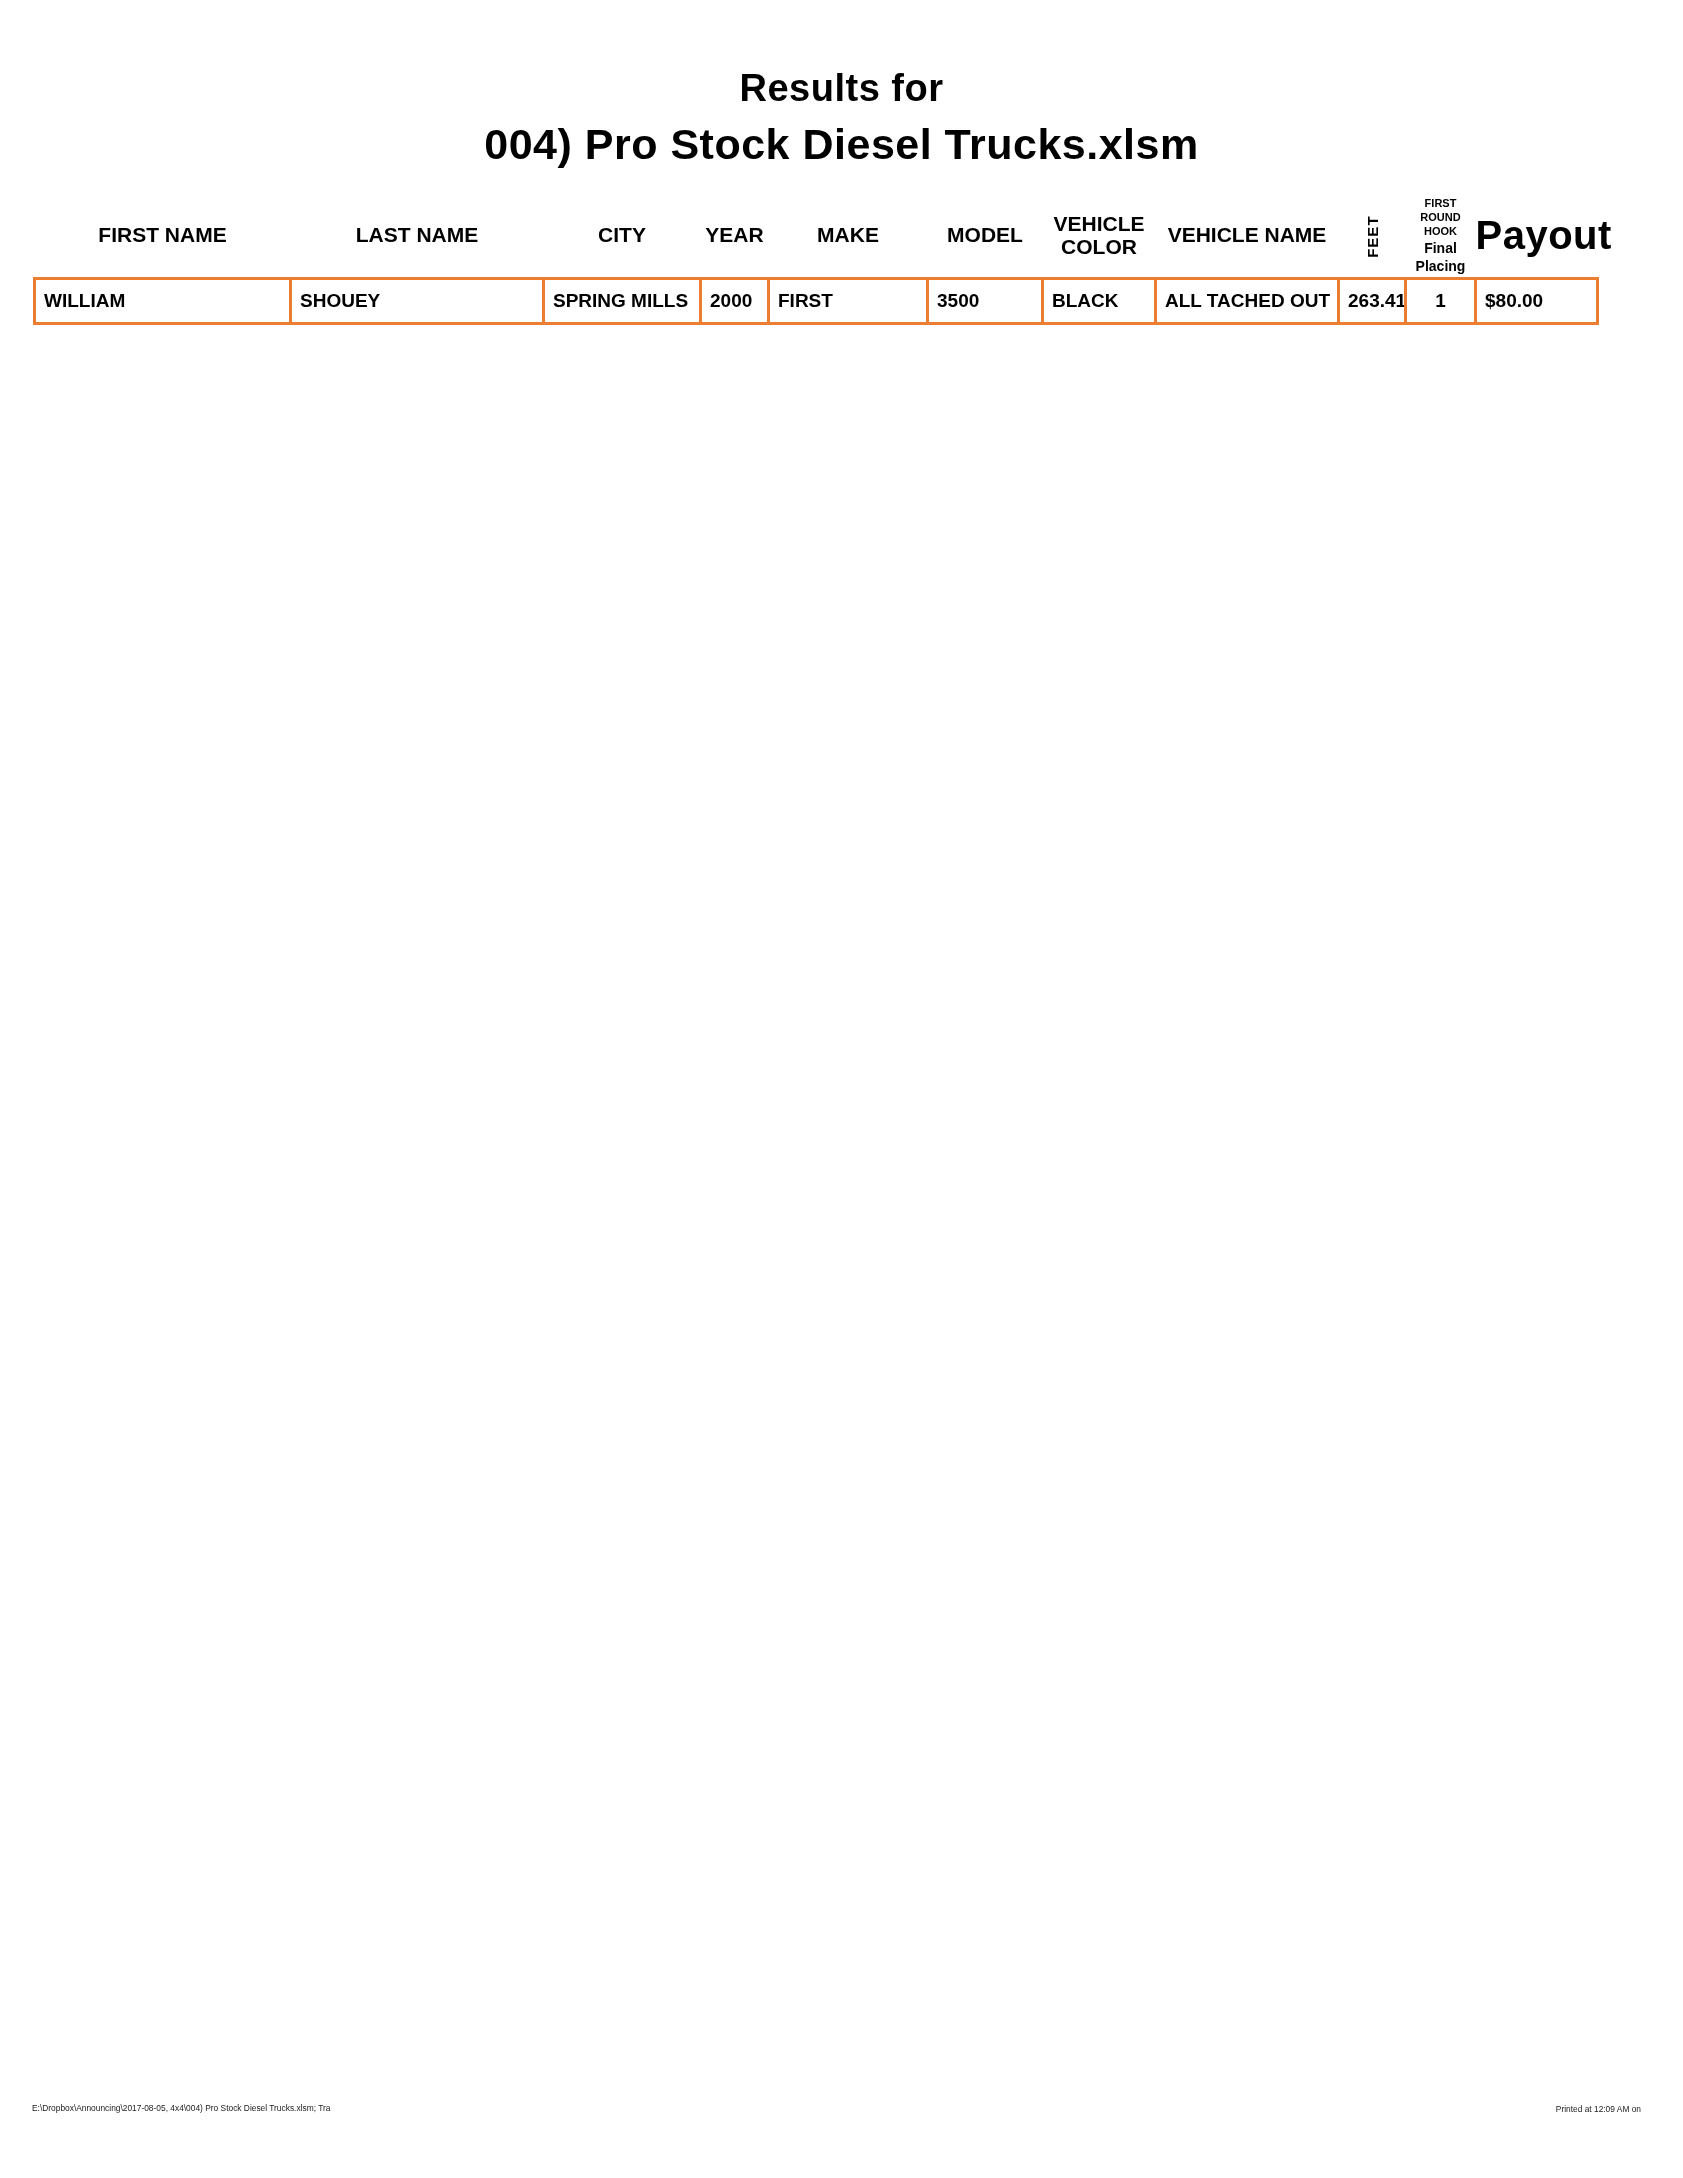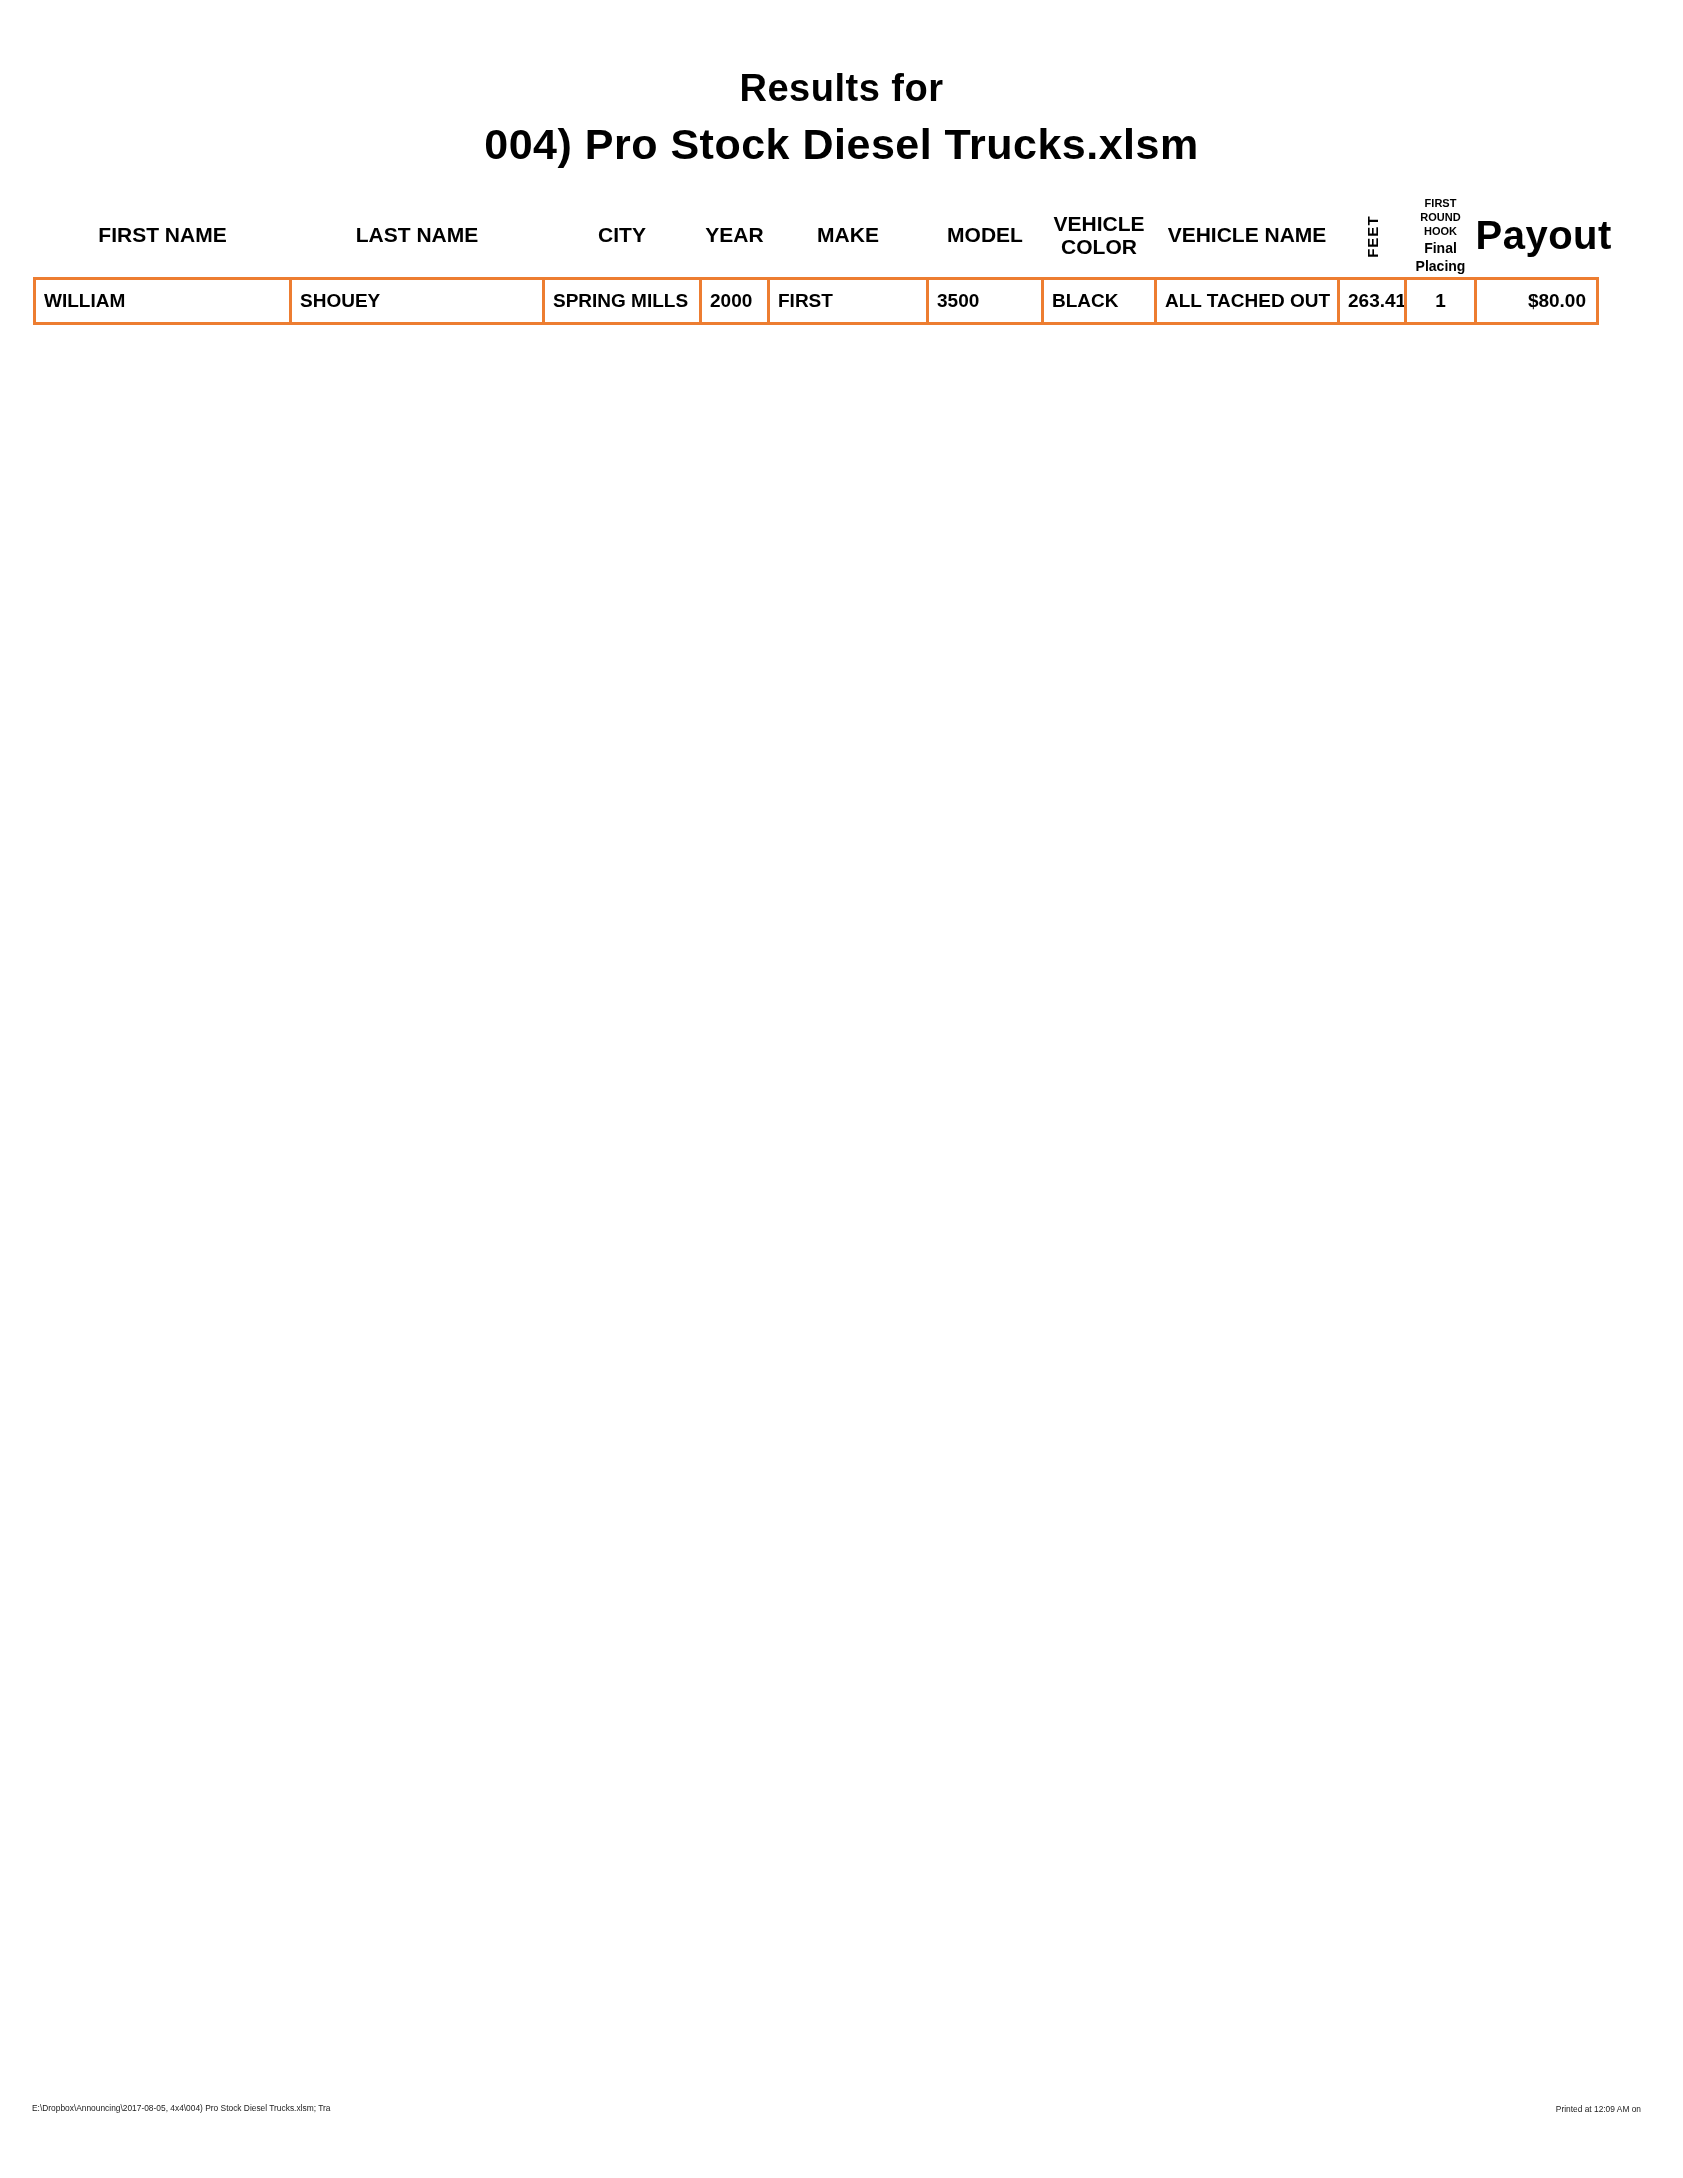--- a/index.html
+++ b/index.html
@@ -59,21 +59,21 @@
     border: 3px solid var(--border-orange, #ED7D31);
     font-weight: bold;
     font-size: 19px;
     padding: 0 8px;
     vertical-align: middle;
     text-align: left;
     white-space: nowrap;
     overflow: hidden;
   }
   table.results td.align-center { text-align: center; }
-  table.results td.align-right { text-align: right; padding-right: 10px; }
+  table.results td.align-right { padding-right: 10px; }
   .footer-left {
     position: absolute;
     left: 32px; top: 2103px;
     font-size: 8.4px;
     color: #222;
     white-space: nowrap;
   }
   .footer-right {
     position: absolute;
     right: 42px; top: 2104px;

